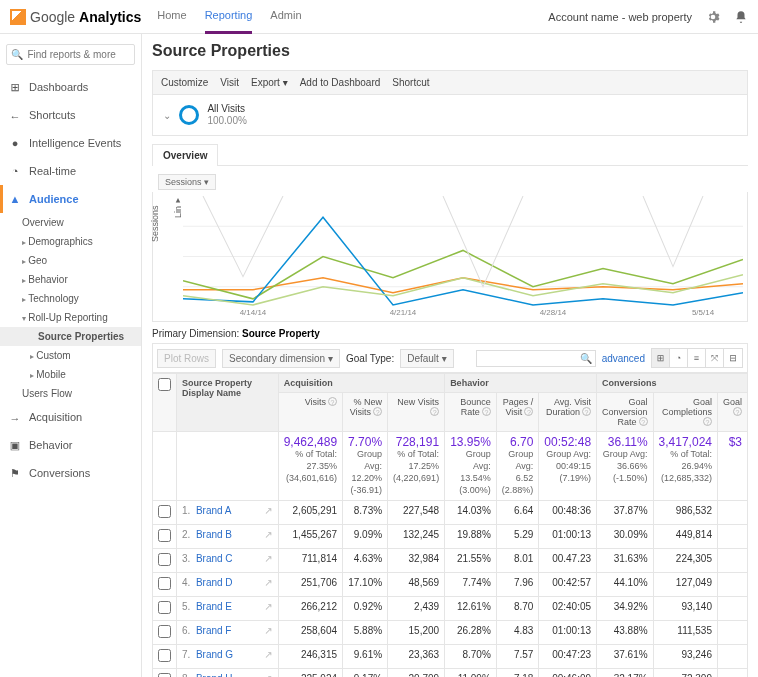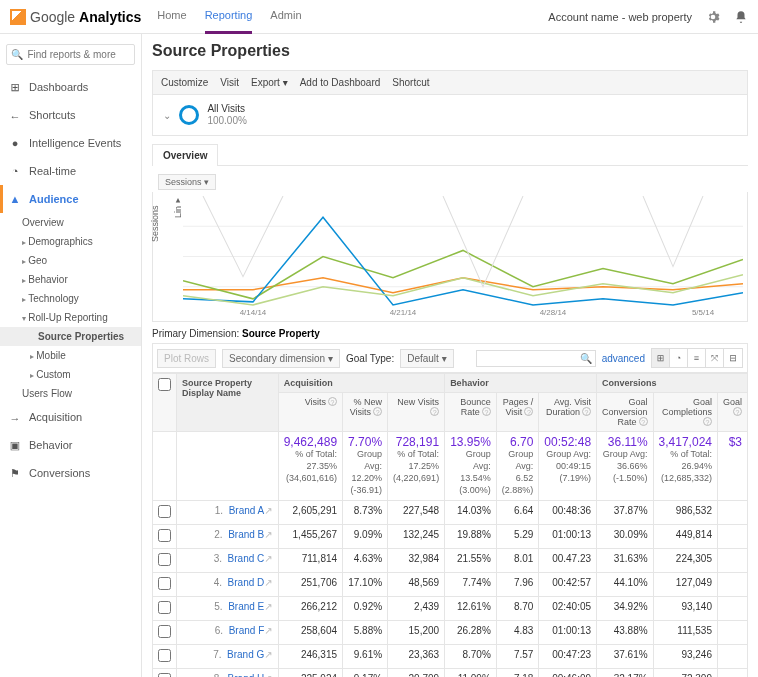--- a/index.html
+++ b/index.html
@@ -49,21 +49,21 @@
 .srch input{border:none;outline:none;width:100%;font-size:10px}
 .adv{color:#2a6dc9;cursor:pointer}
 .view-icons{display:flex;border:1px solid #ddd}
 .vi{width:18px;height:18px;display:flex;align-items:center;justify-content:center;border-right:1px solid #ddd;font-size:9px;color:#666;cursor:pointer}
 .vi:last-child{border:none}
 .vi.on{background:#eee}
 table{width:100%;border-collapse:collapse;font-size:10px}
 th,td{border:1px solid #e5e5e5;padding:4px 5px;text-align:right;vertical-align:top}
 th{background:#f7f7f7;font-weight:normal;color:#555;font-size:9px}
 th.grp{text-align:left;font-weight:bold;background:#f0f0f0}
-.name-col{text-align:right;width:170px}
+.name-col{text-align:left;width:170px}
 .cb{width:18px;text-align:center}
 .brand{color:#2a6dc9;cursor:pointer}
 .totrow td{font-size:9px;line-height:12px;color:#666}
 .totrow .big{font-size:12px;color:#6d28d9;display:block}
 .help{display:inline-block;width:9px;height:9px;border:1px solid #bbb;border-radius:50%;font-size:7px;line-height:9px;text-align:center;color:#bbb;margin-left:2px}
 </style>
 </head>
 <body>
 
 <div class="topbar">
@@ -114,22 +114,22 @@
           <span class="ico">▲</span>
           <span>Audience</span>
         </div>
         <div class="sub">Overview</div>
         <div class="sub caret">Demographics</div>
         <div class="sub caret">Geo</div>
         <div class="sub caret">Behavior</div>
         <div class="sub caret">Technology</div>
         <div class="sub caret-d">Roll-Up Reporting</div>
         <div class="sub sel">Source Properties</div>
+        <div class="sub ind caret">Custom</div>
         <div class="sub ind caret">Mobile</div>
-        <div class="sub ind caret">Custom</div>
         <div class="sub">Users Flow</div>
         <div class="nav-item">
           <span class="ico">→</span>
           <span>Acquisition</span>
         </div>
         <div class="nav-item">
           <span class="ico">▣</span>
           <span>Behavior</span>
         </div>
         <div class="nav-item">

